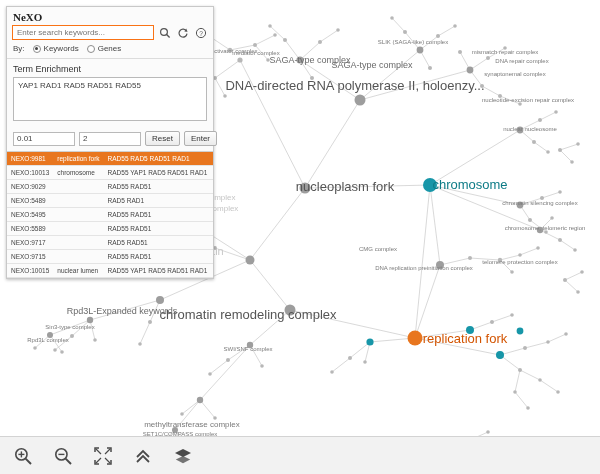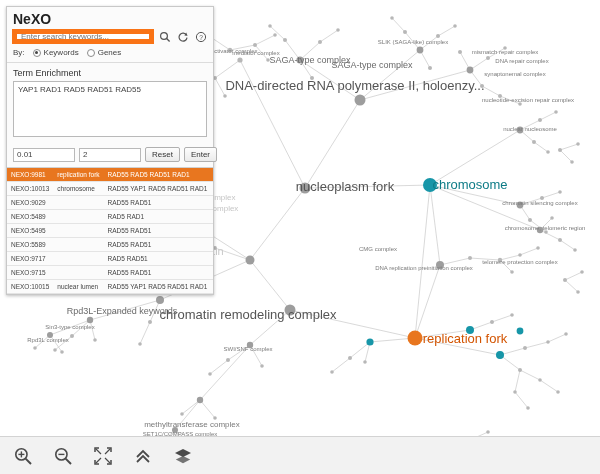--- a/index.html
+++ b/index.html
@@ -60,34 +60,35 @@
     top: 6px;
     width: 206px;
     background: #fbfbfb;
     border: 1px solid #c8c8c8;
     box-shadow: 0 1px 3px rgba(0,0,0,0.25);
     font-size: 9px;
     color: #333;
   }
   #panel-title {
     padding: 4px 6px 2px 6px;
-    font-size: 14px;
+    font-size: 11px;
     font-weight: bold;
     color: #222;
+    font-family: Liberation Serif, serif;
   }
   .search-row {
     display: flex;
     align-items: center;
     padding: 0 5px 4px 5px;
     gap: 4px;
   }
   #search-input {
     flex: 1;
     height: 15px;
-    border: 5px solid #f97316;
+    border: 1px solid #f97316;
     background: #fff;
     font-size: 8px;
     padding: 0 4px;
     color: #555;
     font-family: "Liberation Sans", sans-serif;
     box-sizing: border-box;
   }
   .icon-btn {
     width: 14px;
     height: 14px;
@@ -138,21 +139,21 @@
   #term-section {
     padding: 5px 6px 4px 6px;
   }
   #term-title {
     font-size: 9px;
     color: #333;
     margin-bottom: 3px;
   }
   #term-textarea {
     width: 100%;
-    height: 56px;
+    height: 44px;
     border: 1px solid #b9b9b9;
     background: #fff;
     font-size: 8px;
     color: #444;
     padding: 3px 4px;
     resize: none;
     box-sizing: border-box;
     font-family: "Liberation Sans", sans-serif;
   }
   .params-row {

